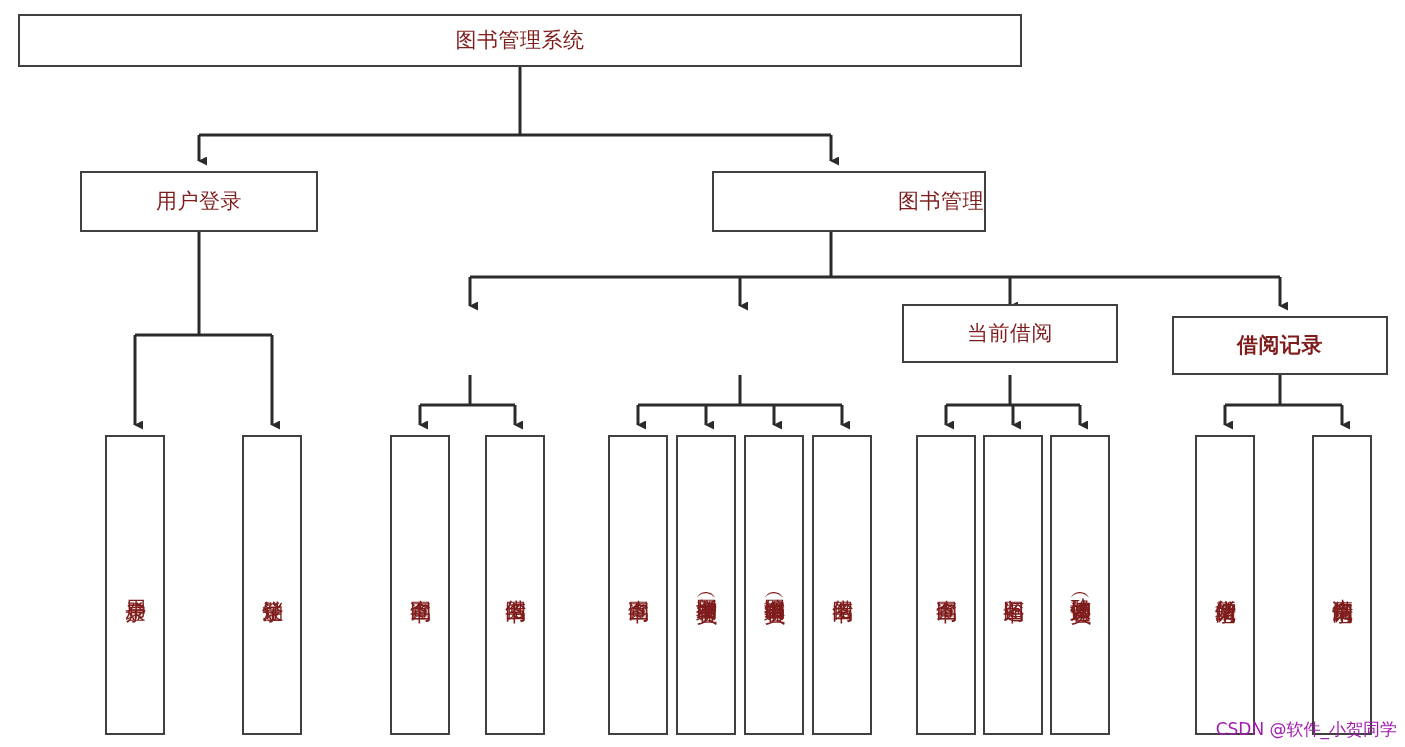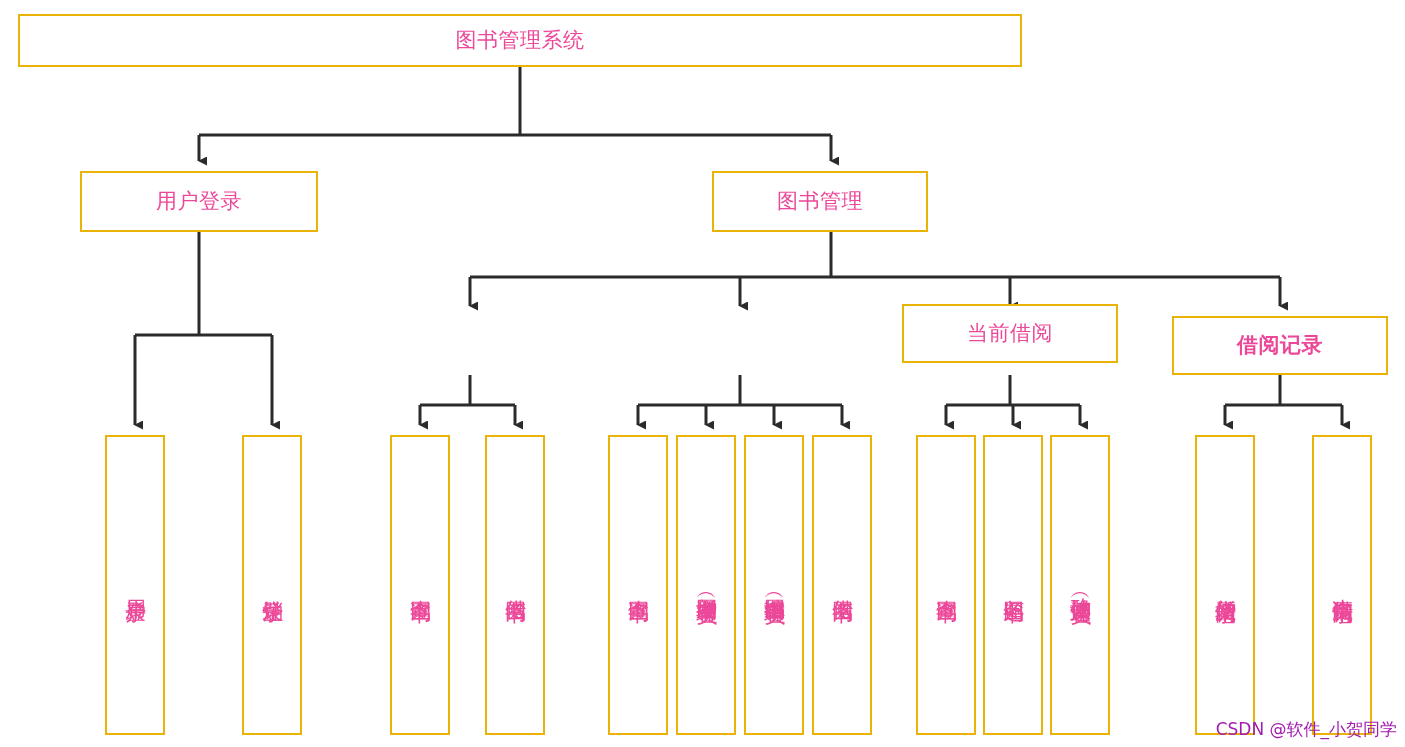--- a/index.html
+++ b/index.html
@@ -19,26 +19,26 @@
     position: absolute;
     left: 0;
     top: 0;
     width: 1405px;
     height: 747px;
     pointer-events: none;
   }
   .node {
     position: absolute;
     box-sizing: border-box;
-    border: 2px solid #eab308;
+    border: 2px solid #404040;
     background: #ffffff;
     display: flex;
     align-items: center;
     justify-content: center;
-    color: #ec4899;
+    color: #7f1d1d;
   }
   .node .label {
     display: block;
     text-align: center;
     line-height: 1.25;
     letter-spacing: 0.5px;
     white-space: nowrap;
   }
   .horiz .label {
     font-size: 21px;
@@ -119,21 +119,21 @@
     </g>
   </svg>
 
   <div class="node horiz" style="left:18px; top:14px; width:1004px; height:53px;">
     <span class="label">图书管理系统</span>
   </div>
 
   <div class="node horiz" style="left:80px; top:171px; width:238px; height:61px;">
     <span class="label">用户登录</span>
   </div>
-  <div class="node horiz" style="left:712px; top:171px; width:216px; height:61px;">
+  <div class="node horiz" style="left:712px; top:171px; width:274px; height:61px;justify-content:flex-end;">
     <span class="label">图书管理</span>
   </div>
 
   <div class="node horiz" style="left:902px; top:304px; width:216px; height:59px;">
     <span class="label">当前借阅</span>
   </div>
   <div class="node horiz" style="left:1172px; top:316px; width:216px; height:59px;font-weight:bold;">
     <span class="label">借阅记录</span>
   </div>
 

